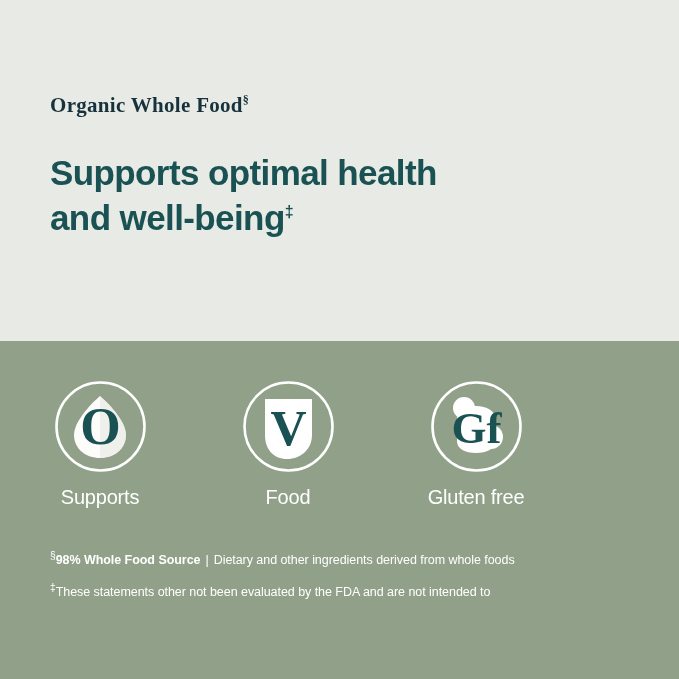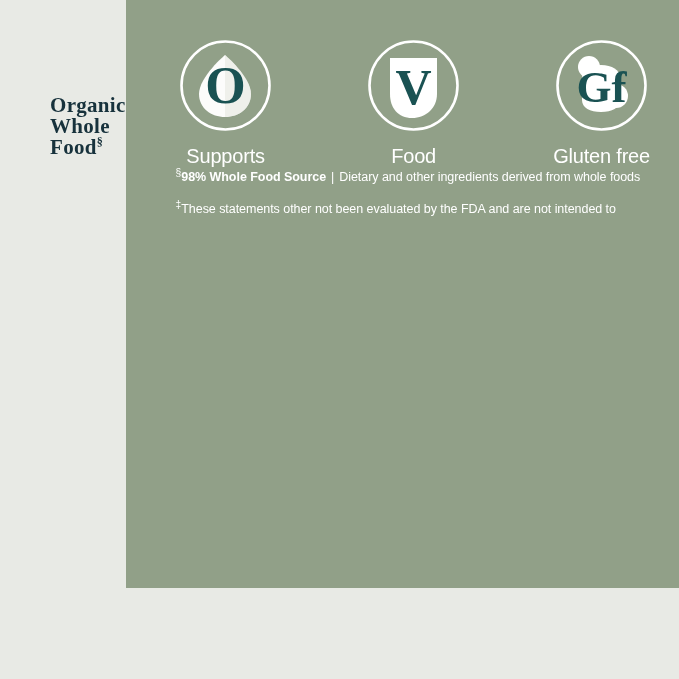--- a/index.html
+++ b/index.html
@@ -10,23 +10,23 @@
     width: 679px;
     height: 679px;
     overflow: hidden;
     font-family: "Liberation Sans", sans-serif;
     background: #e8eae5;
   }
 
   #product-panel {
     position: relative;
     width: 679px;
-    height: 588px;
-    display: flex;
-    flex-direction: row;
+    height: 679px;
+    display: flex;
+    flex-direction: column;
   }
 
   
   .top-section {
     background: #e8eae5;
     height: 341px;
     box-sizing: border-box;
     padding: 95px 0 0 50px;
     position: relative;
   }
@@ -110,20 +110,21 @@
     font-family: "Liberation Sans", sans-serif;
     font-size: 20px;
     color: #ffffff;
     letter-spacing: -0.2px;
     white-space: nowrap;
     text-align: center;
   }
 
   
   .footnotes {
+    margin-top: 42px;
   }
   .footnote {
     color: #ffffff;
     font-family: "Liberation Sans", sans-serif;
     font-size: 12.5px;
     line-height: 1.5;
     letter-spacing: -0.05px;
   }
   .footnote-1 { margin-bottom: 13px; }
   .footnote-1 .fn-strong { font-weight: bold; }
@@ -140,20 +141,24 @@
 
 <div id="product-panel">
 
   <div class="top-section">
 
     <div class="eyebrow">
       <span>Organic Whole Food</span><span class="sup">§</span>
     </div>
 
 
+    <div class="claim">
+      <span>Supports optimal health</span><br>
+      <span>and well-being</span><span class="sup">‡</span>
+    </div>
 
   </div>
 
   <div class="bottom-section">
 
     <div class="badges-row">
 
       <div class="badge">
         <div class="badge-ring">
           <svg width="95" height="95" viewBox="0 0 95 95">

